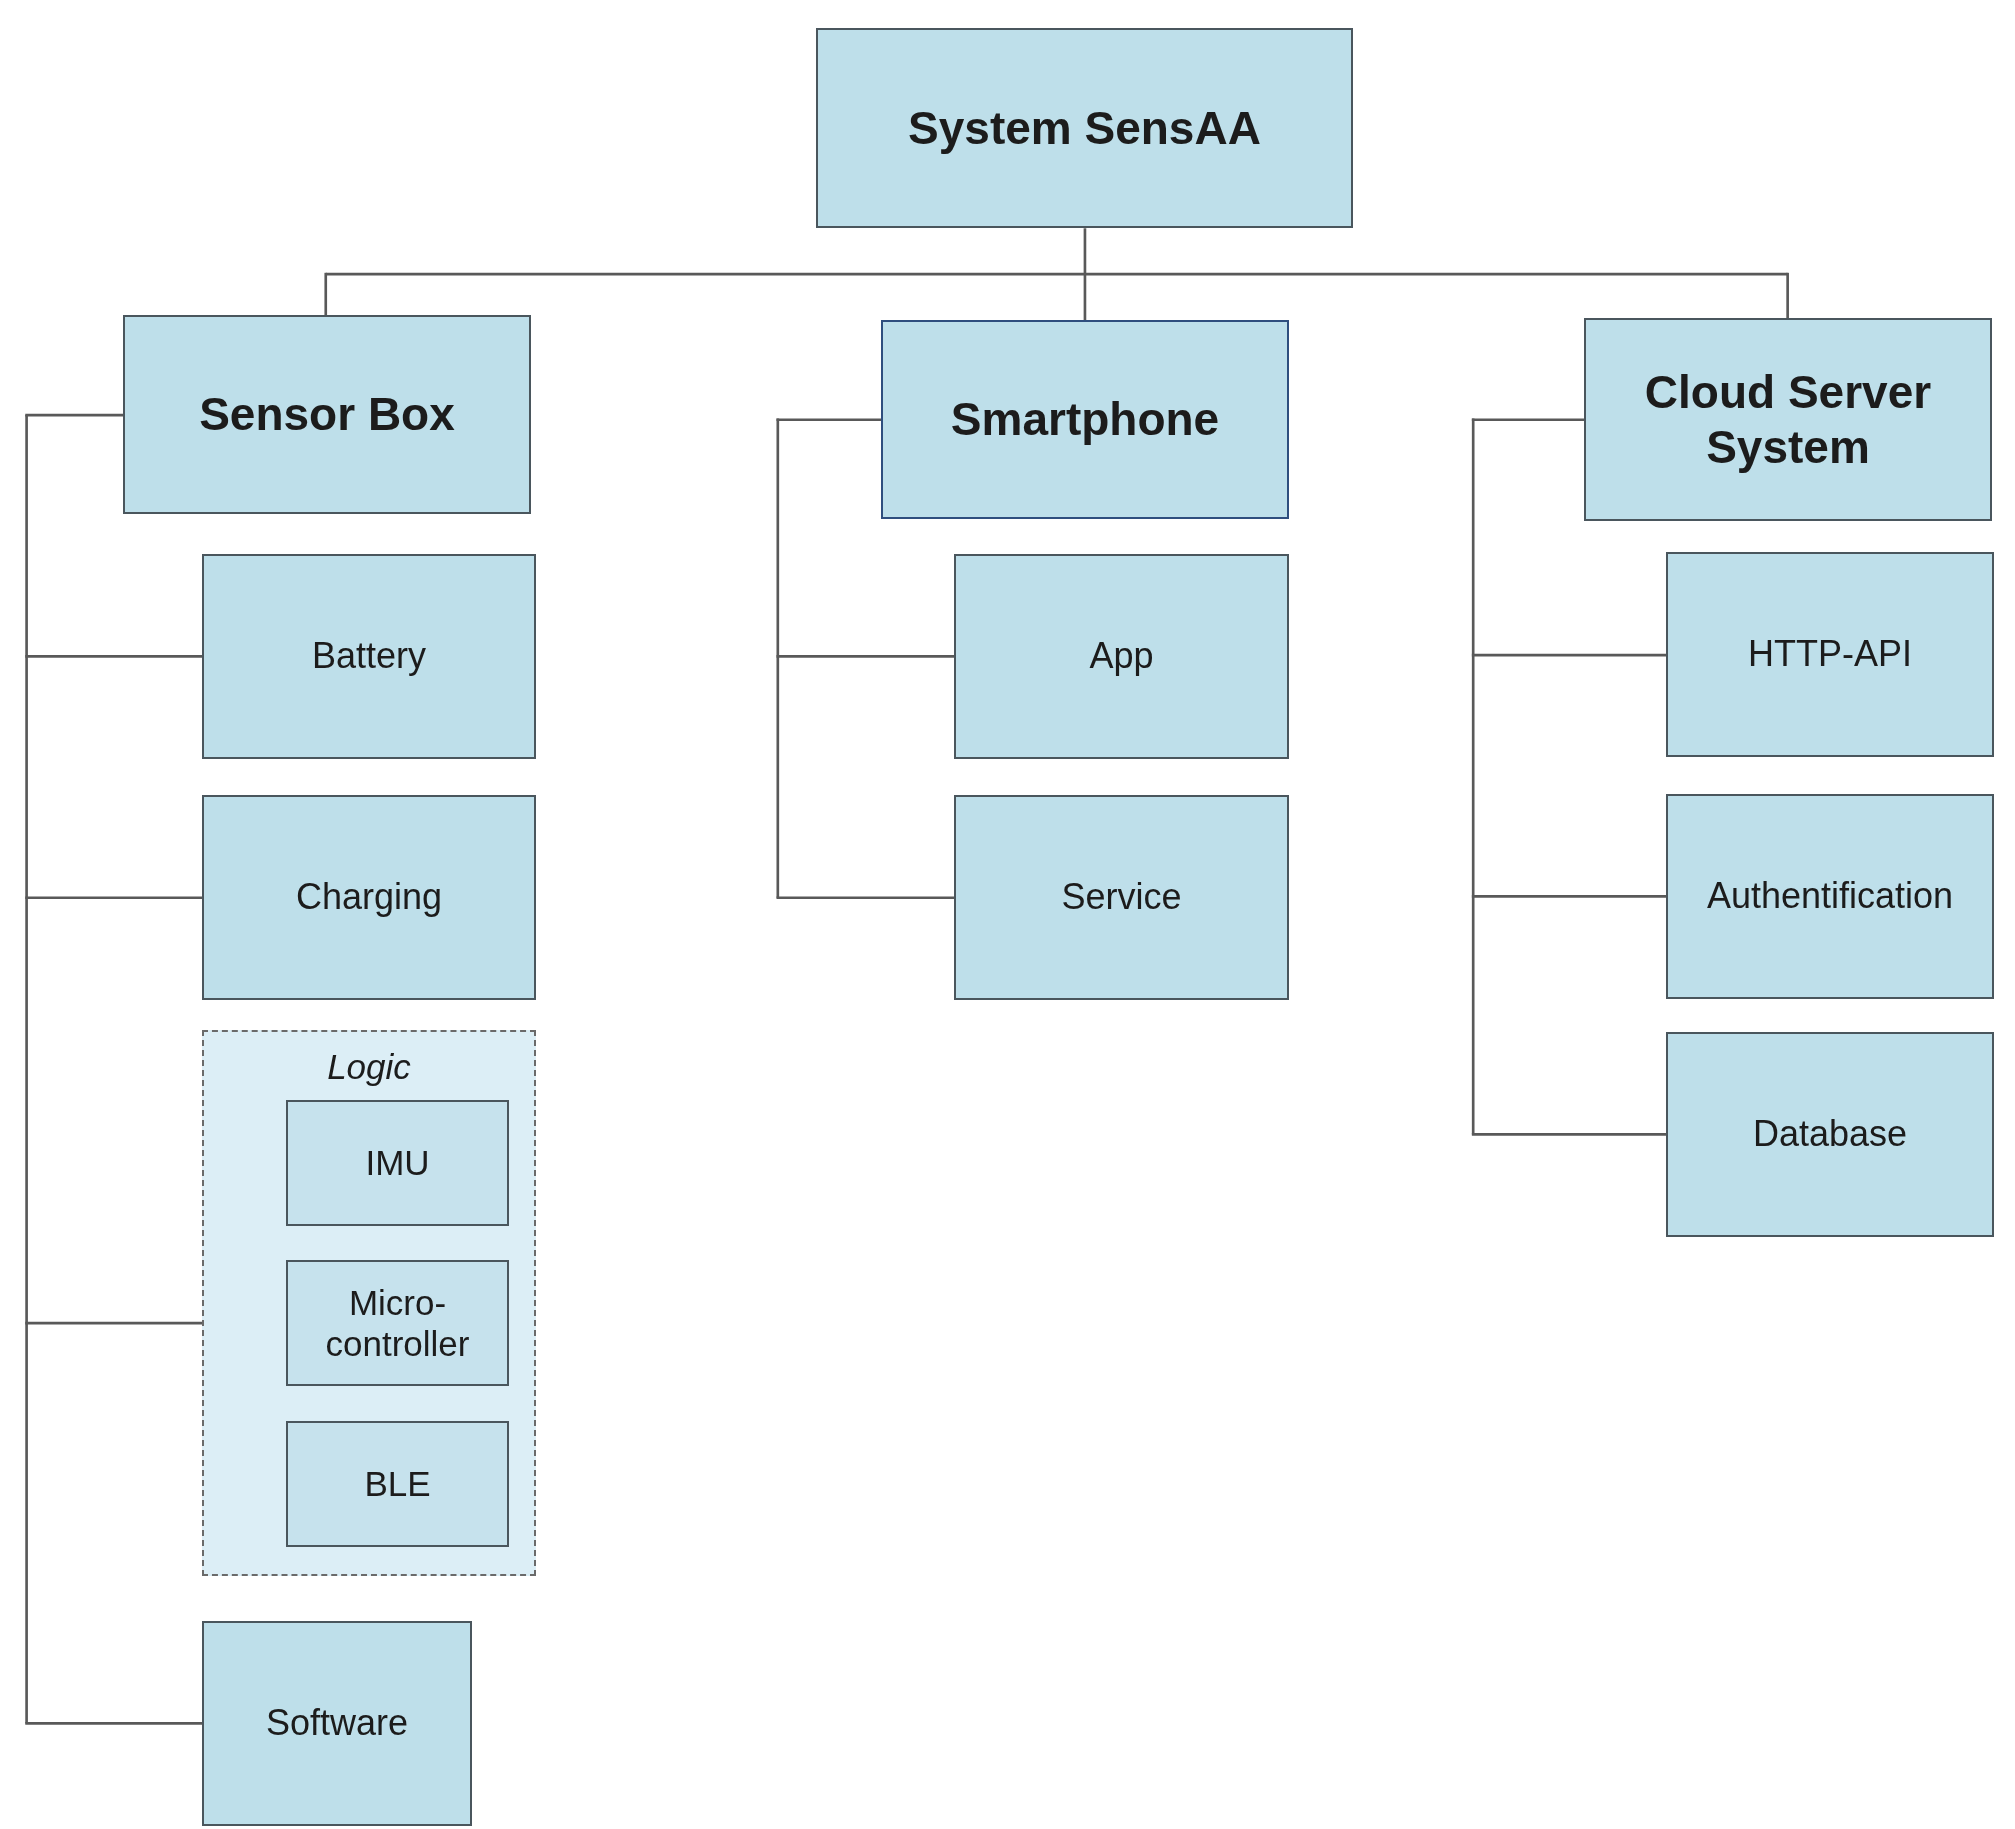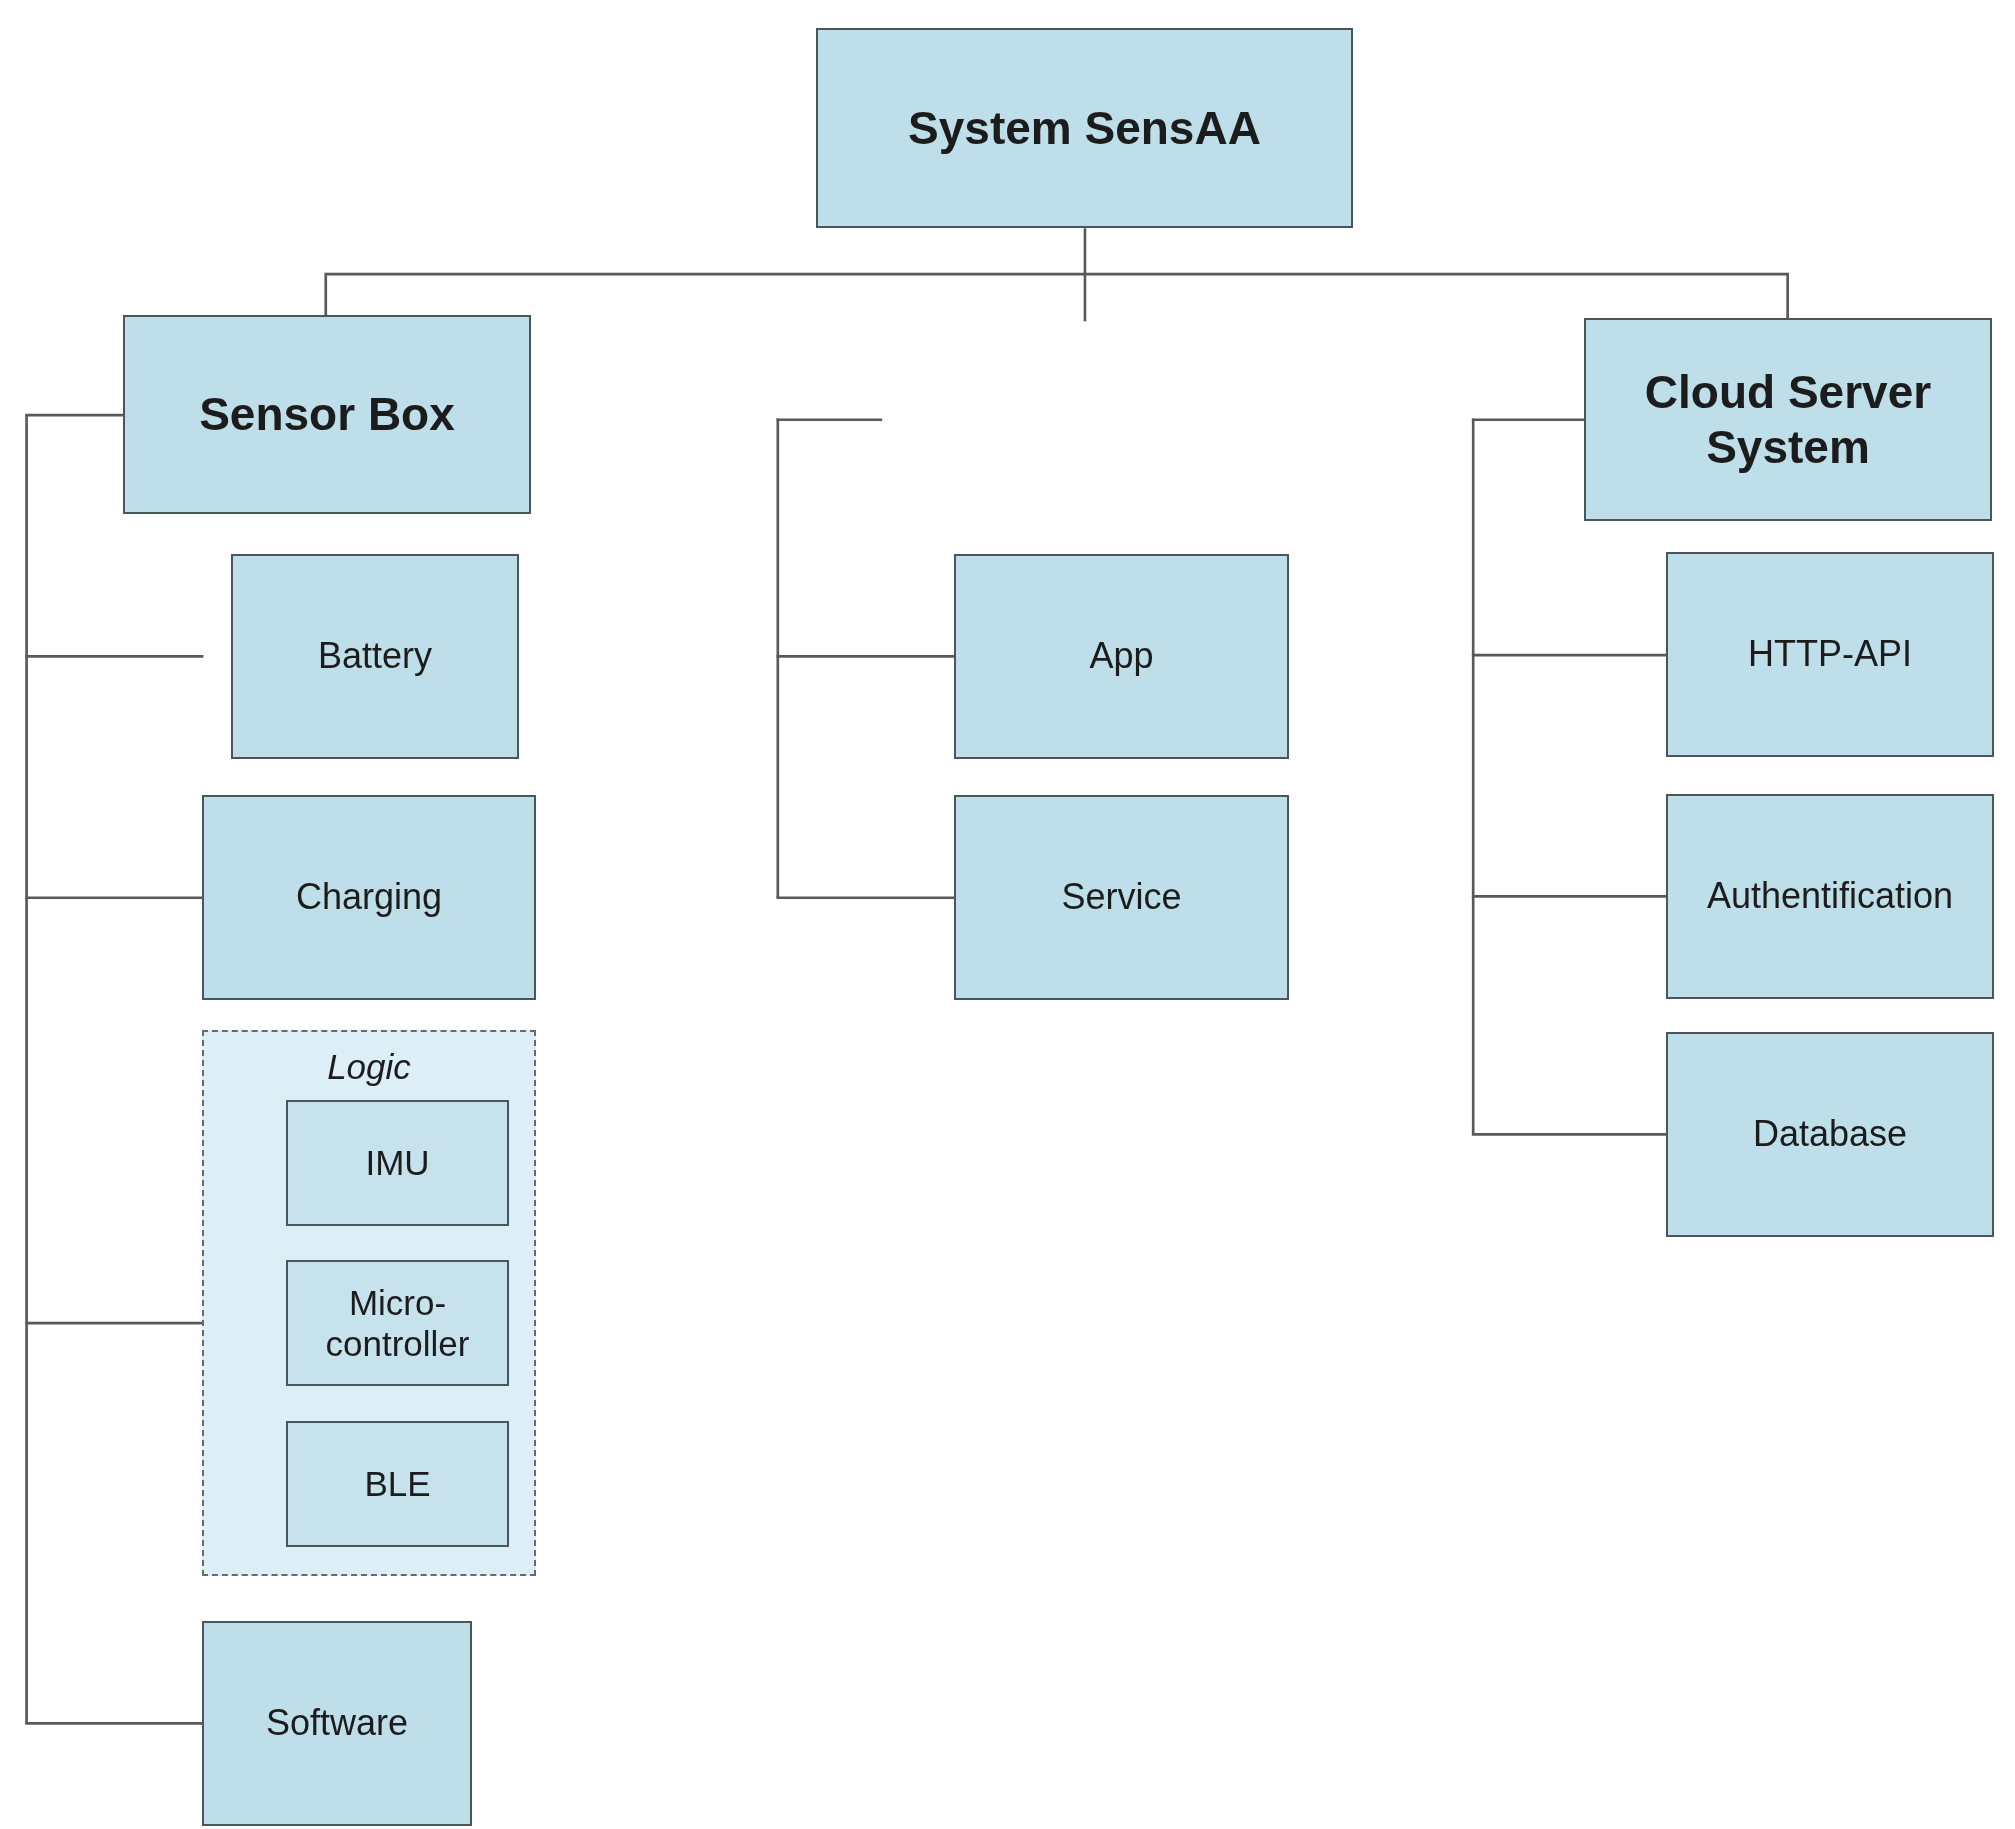--- a/index.html
+++ b/index.html
@@ -113,26 +113,29 @@
   </svg>
 
   <div class="node lvl1" style="left:816px; top:28px; width:537px; height:200px;">
     <span class="lbl">System SensAA</span>
   </div>
 
   <div class="node lvl1" style="left:123px; top:315px; width:408px; height:199px;">
     <span class="lbl">Sensor Box</span>
   </div>
 
+  <div class="node lvl1 navy" style="left:881px; top:320px; width:408px; height:199px;">
+    <span class="lbl">Smartphone</span>
+  </div>
 
   <div class="node lvl1" style="left:1584px; top:318px; width:408px; height:203px;">
     <span class="lbl">Cloud Server System</span>
   </div>
 
-  <div class="node lvl2" style="left:202px; top:554px; width:288px; height:205px;margin-left:29px;">
+  <div class="node lvl2" style="left:202px; top:554px; width:334px; height:205px;">
     <span class="lbl">Battery</span>
   </div>
 
   <div class="node lvl2" style="left:202px; top:795px; width:334px; height:205px;">
     <span class="lbl">Charging</span>
   </div>
 
   <div class="group" style="left:202px; top:1030px; width:334px; height:546px;"></div>
   <div class="group-label" style="left:202px; top:1038px; width:334px; height:57px;">Logic</div>
 

